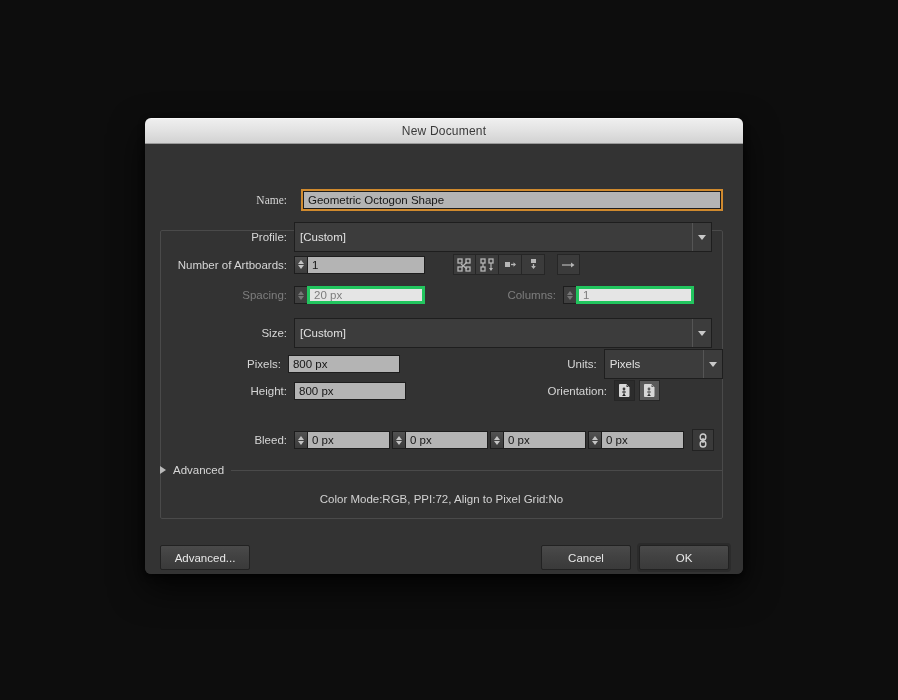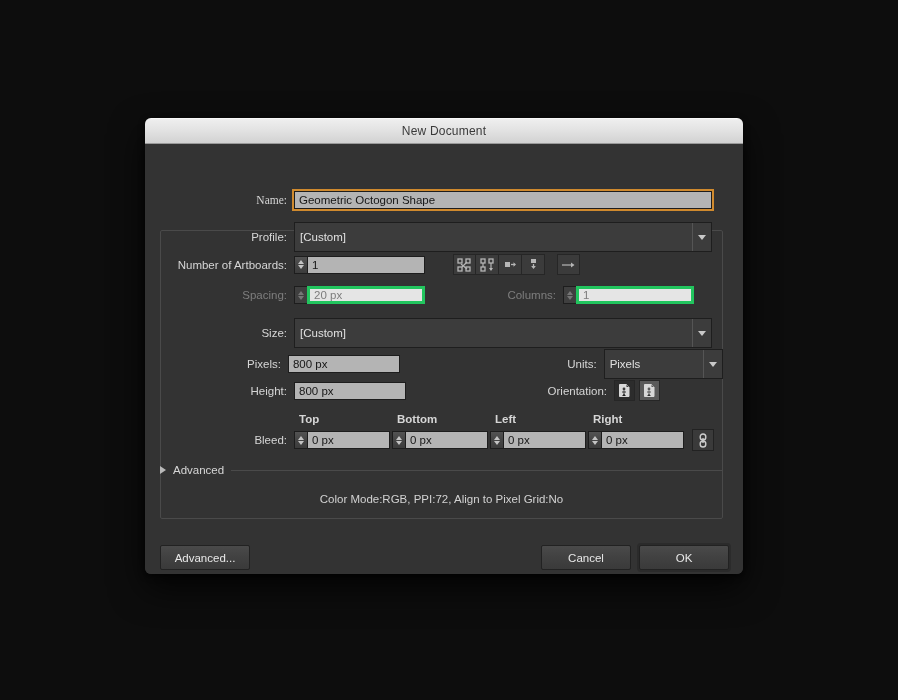--- a/index.html
+++ b/index.html
@@ -264,21 +264,21 @@
   <div id="titlebar">
     <span class="title">New Document</span>
   </div>
 
   <div id="body">
 
     <div id="groupbox"></div>
 
     <div class="row" style="left:15px; top:47px; width:563px;">
       <span class="lbl" style="width:127px;font-family:Liberation Serif, serif;">Name:</span>
-      <input class="field focus" style="width: 418px; margin-left: 7px;" value="Geometric Octogon Shape">
+      <input class="field focus" style="width: 418px; margin-left: 16px;" value="Geometric Octogon Shape">
     </div>
 
     <div class="row" style="left:15px; top:78px; width:563px;">
       <span class="lbl" style="width:127px;">Profile:</span>
       <div class="combo" style="width:418px; margin-left:7px;">
         <span>[Custom]</span>
         <span class="arrowbox">
             <i class="tri-down"></i>
           </span>
       </div>
@@ -396,27 +396,20 @@
           <svg width="13" height="15" viewBox="0 0 13 15">
             <path d="M1.5 1.5 H8.5 L11 4 V13.5 H1.5 Z" fill="#d8d8d8" stroke="#d8d8d8" stroke-width="1"></path>
             <path d="M8.5 1.5 L11 4 H8.5 Z" fill="#5a5a5a"></path>
             <circle cx="6" cy="6" r="1.4" fill="#5a5a5a"></circle>
             <path d="M6 7.6 L6 11 M4 9 L8 9 M4.6 13 L6 11 L7.4 13" stroke="#5a5a5a" stroke-width="1"></path>
           </svg>
         </div>
       </div>
     </div>
 
-    <div class="row" style="left:15px; top:269px; width:563px;">
-      <span style="width:127px;"></span>
-      <span class="hdr" style="width:98px; margin-left:12px;">Top</span>
-      <span class="hdr" style="width:98px;">Bottom</span>
-      <span class="hdr" style="width:98px;">Left</span>
-      <span class="hdr" style="width:98px;">Right</span>
-    </div>
 
     <div class="row" style="left:15px; top:285px; width:563px;">
       <span class="lbl" style="width:127px;">Bleed:</span>
       <div class="spingroup" style="margin-left:7px;">
         <div class="stepper">
             <i class="st-up"></i>
             <i class="st-down"></i>
           </div>
         <input class="field" style="width: 83px;" value="0 px">
       </div>

